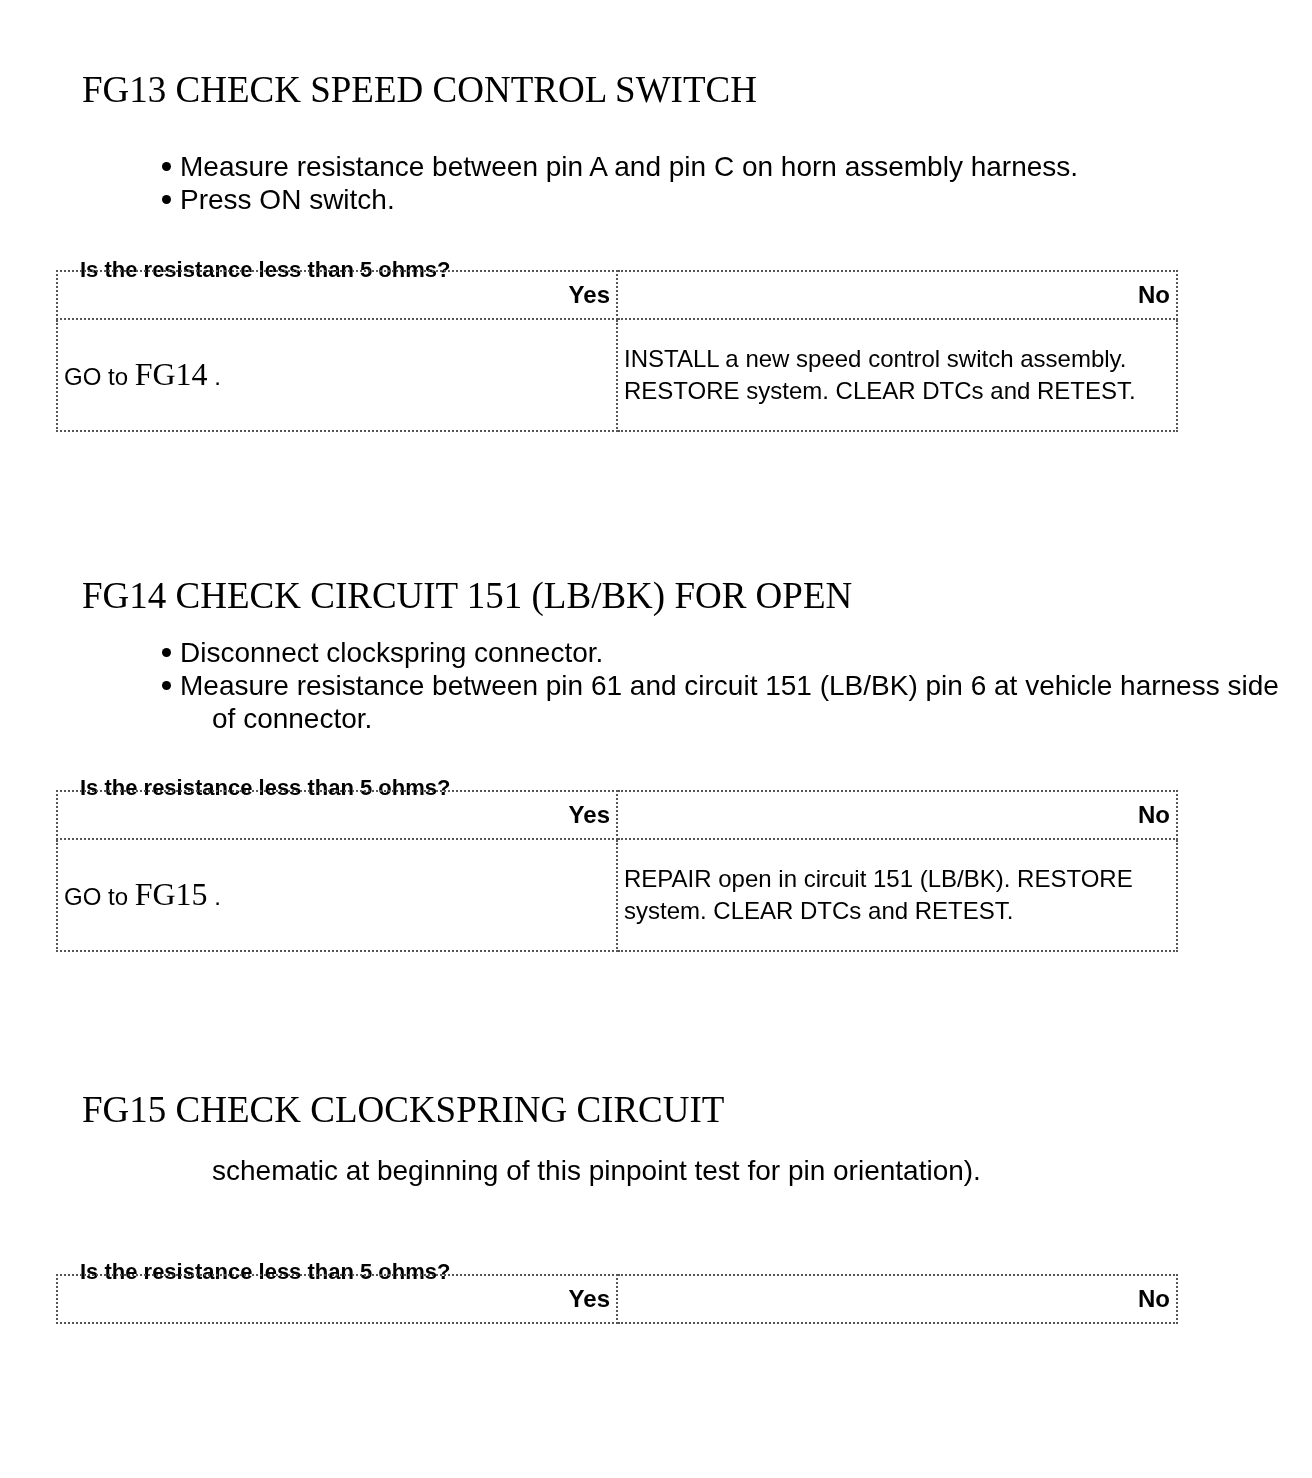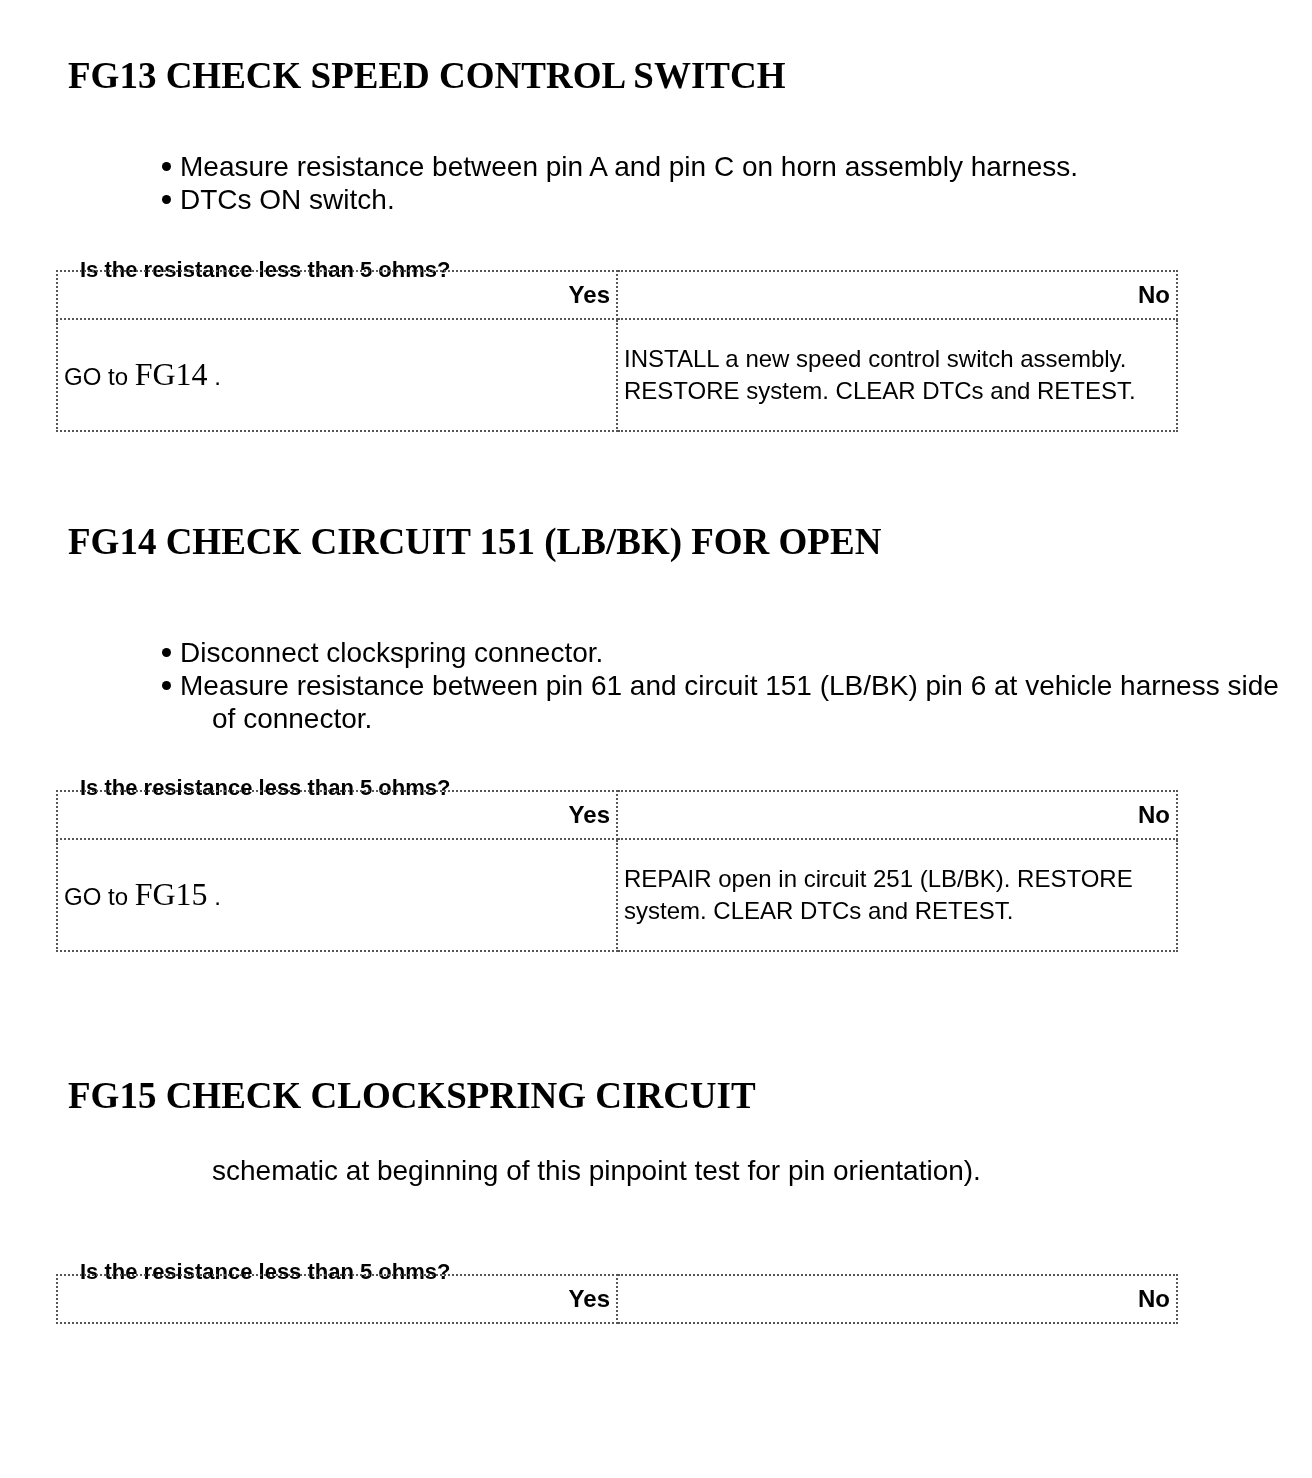--- a/index.html
+++ b/index.html
@@ -1,39 +1,39 @@
 <!DOCTYPE html>
 <html><head>
 <meta charset="utf-8">
 <style>
   html, body { margin: 0; padding: 0; background: #ffffff; }
   body { width: 1312px; height: 1478px; position: relative; color: #000; font-family: "Liberation Sans", sans-serif; }
   .section { position: absolute; left: 0; width: 1312px; }
-  .title { position: absolute; left: 64px; margin: 4px; font-family: "Liberation Serif", serif; font-weight: bold; font-size: 37px; letter-spacing: 0px; line-height: 44px; white-space: nowrap; }
+  .title { position: absolute; left: 64px; margin: 18px; font-family: "Liberation Serif", serif; font-weight: normal; font-size: 37px; letter-spacing: 0px; line-height: 44px; white-space: nowrap; }
   .bullets { position: absolute; left: 146px; width: 1120px; margin: 16px; padding: 0; list-style: none; font-size: 28px; line-height: 33px; }
   .bullets li { position: relative; padding-left: 18px; text-indent: 0; }
   .bullets li .txt { display: inline-block; }
   .bullet { position: absolute; left: 0; top: 12px; width: 9px; height: 9px; border-radius: 50%; background: #000; }
   .question { position: absolute; left: 64px; margin: 16px; font-weight: bold; font-size: 22px; line-height: 28px; white-space: nowrap; }
   table.yn { position: absolute; left: 56px; width: 1120px; border-collapse: collapse; table-layout: fixed; }
   table.yn th, table.yn td { border: 2px dotted #555; padding: 0 6px; vertical-align: middle; }
   table.yn th { font-weight: bold; font-size: 24px; height: 46px; text-align: right; }
   table.yn td { font-size: 24px; line-height: 32px; padding-top: 4px; padding-bottom: 4px; }
   table.yn col.c1 { width: 560px; }
   table.yn col.c2 { width: 560px; }
   .ref { font-family: "Liberation Serif", serif; font-size: 32px; }
 </style>
 </head>
 <body>
 
 <div class="section" style="top:0;">
   <h1 class="title" style="top:50px;">FG13 CHECK SPEED CONTROL SWITCH</h1>
   <ul class="bullets" style="top:134px;">
     <li><span class="bullet"></span><span class="txt">Measure resistance between pin A and pin C on horn assembly harness.</span></li>
-    <li><span class="bullet"></span><span class="txt">DTCs ON switch.</span></li>
+    <li><span class="bullet"></span><span class="txt">Press ON switch.</span></li>
   </ul>
   <p class="question" style="top:240px;">Is the resistance less than 5 ohms?</p>
   <table class="yn" style="top:270px;">
     <colgroup>
         <col class="c1">
         <col class="c2">
       </colgroup>
     <tbody>
         <tr>
       <th>Yes</th>
@@ -41,40 +41,40 @@
     </tr>
     <tr style="height:112px;">
       <td><span>GO to </span><span class="ref">FG14</span><span> .</span></td>
       <td>INSTALL a new speed control switch assembly. RESTORE system. CLEAR DTCs and RETEST.</td>
     </tr>
   </tbody>
     </table>
 </div>
 
 <div class="section" style="top:0;">
-  <h1 class="title" style="top:516px;text-align:right;">FG14 CHECK CIRCUIT 151 (LB/BK) FOR OPEN</h1>
+  <h1 class="title" style="top:556px;text-align:right;">FG14 CHECK CIRCUIT 151 (LB/BK) FOR OPEN</h1>
   <ul class="bullets" style="top:620px;">
     <li><span class="bullet"></span><span class="txt">Disconnect clockspring connector.</span></li>
     <li style="white-space:nowrap;"><span class="bullet"></span><span class="txt">Measure resistance between pin 61 and circuit 151 (LB/BK) pin 6 at vehicle harness side</span></li>
     <li style="padding-left:50px;"><span class="txt">of connector.</span></li>
   </ul>
   <p class="question" style="top:758px;">Is the resistance less than 5 ohms?</p>
   <table class="yn" style="top:790px;">
     <colgroup>
         <col class="c1">
         <col class="c2">
       </colgroup>
     <tbody>
         <tr>
       <th>Yes</th>
       <th>No</th>
     </tr>
     <tr style="height:112px;">
       <td><span>GO to </span><span class="ref">FG15</span><span> .</span></td>
-      <td>REPAIR open in circuit 251 (LB/BK). RESTORE system. CLEAR DTCs and RETEST.</td>
+      <td>REPAIR open in circuit 151 (LB/BK). RESTORE system. CLEAR DTCs and RETEST.</td>
     </tr>
   </tbody>
     </table>
 </div>
 
 <div class="section" style="top:0;">
   <h1 class="title" style="top:1070px;">FG15 CHECK CLOCKSPRING CIRCUIT</h1>
   <ul class="bullets" style="top:1138px;">
     <li style="padding-left:50px;"><span class="txt">schematic at beginning of this pinpoint test for pin orientation).</span></li>
   </ul>

